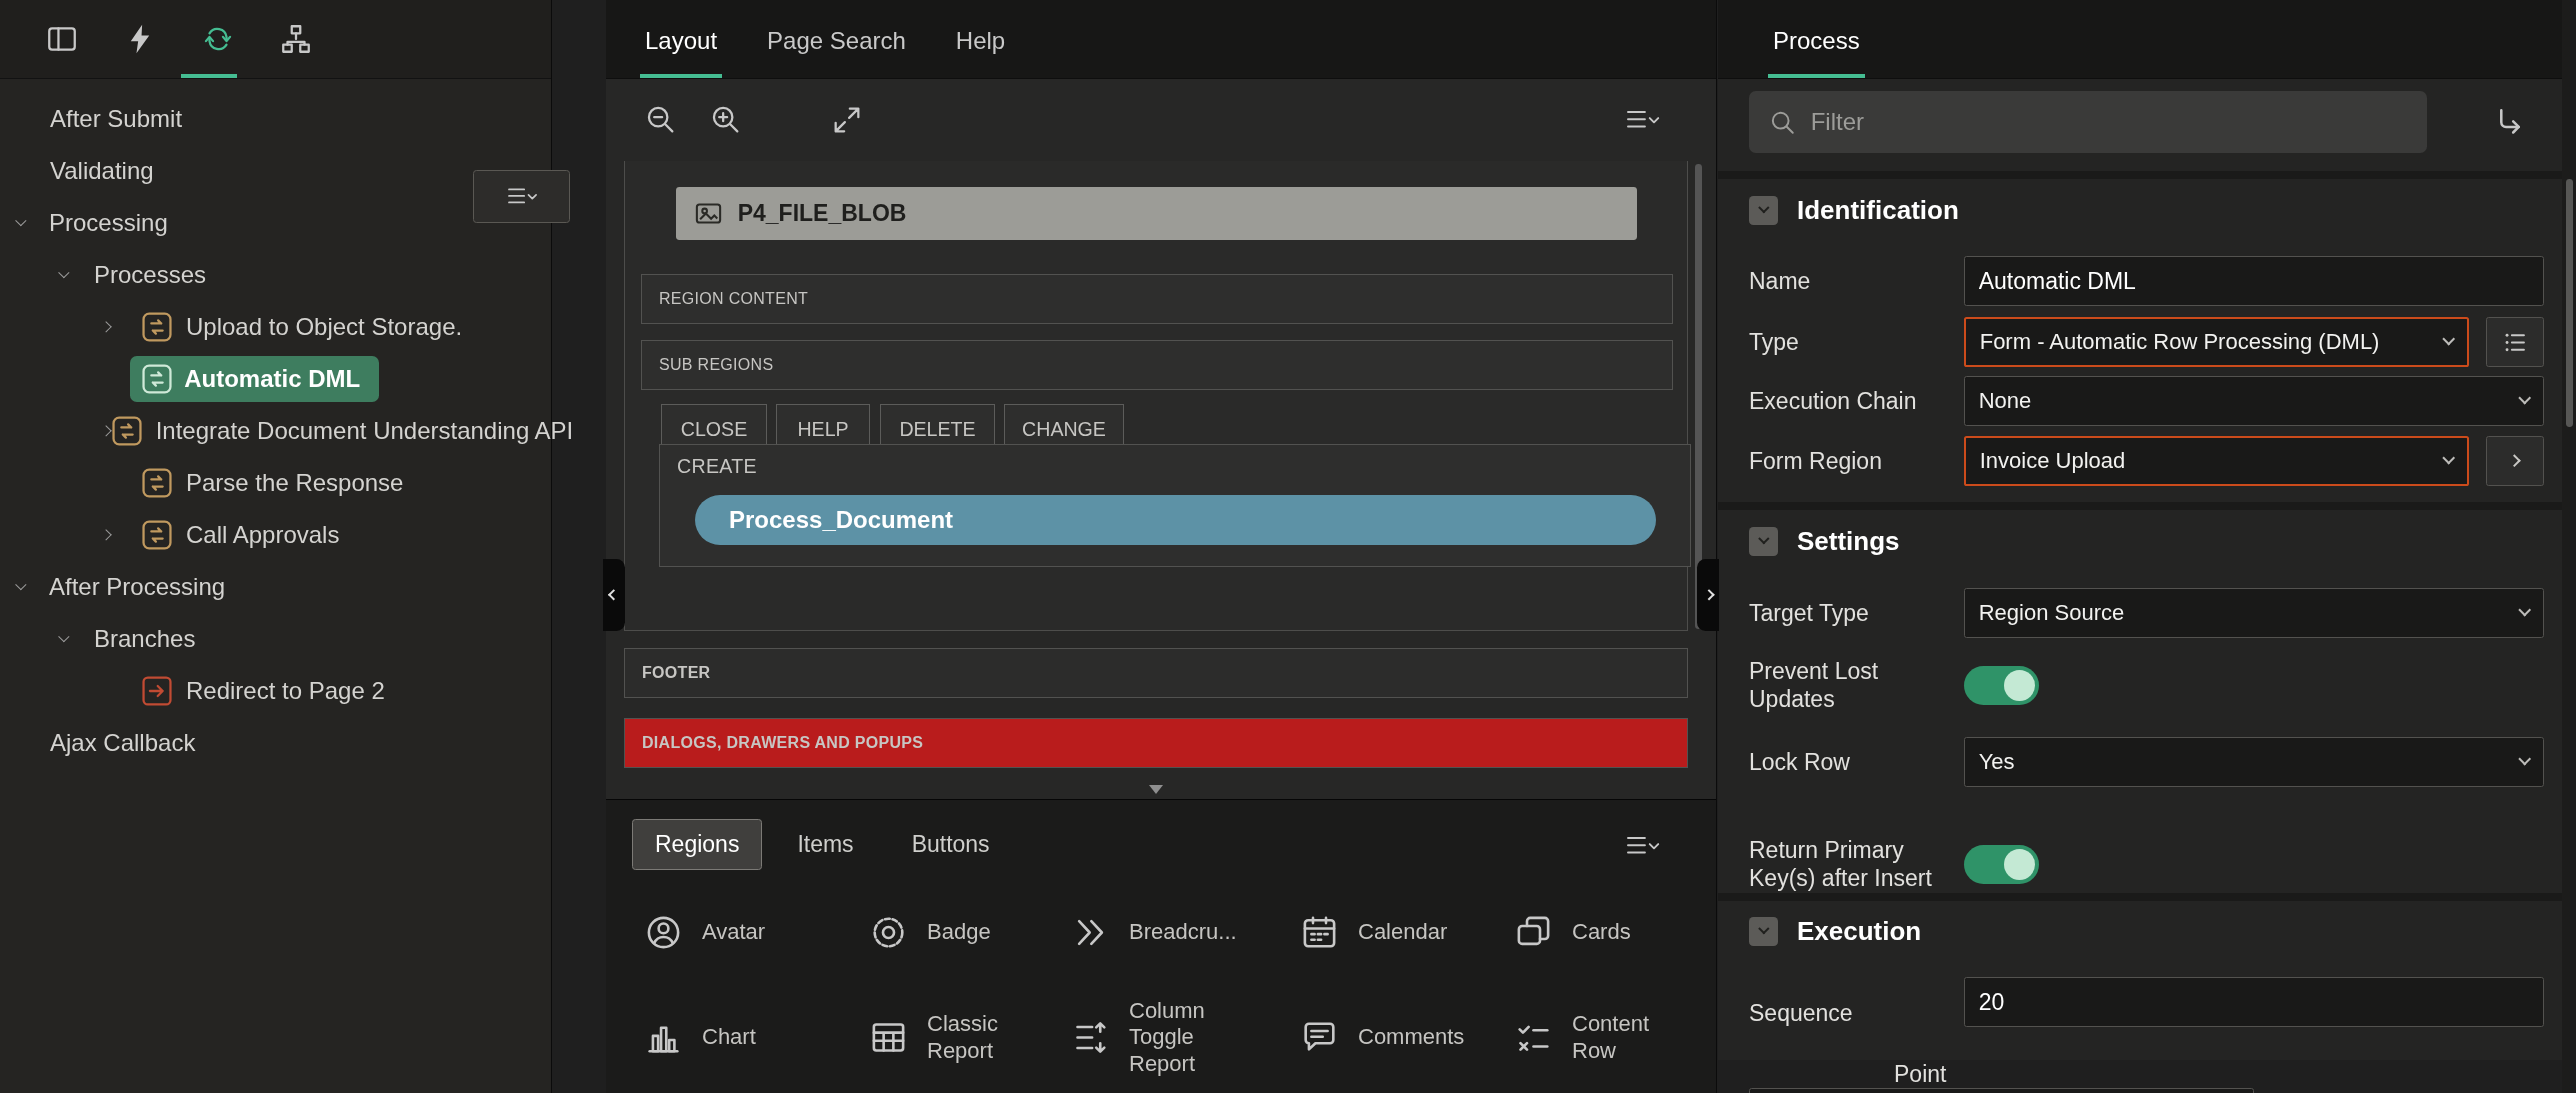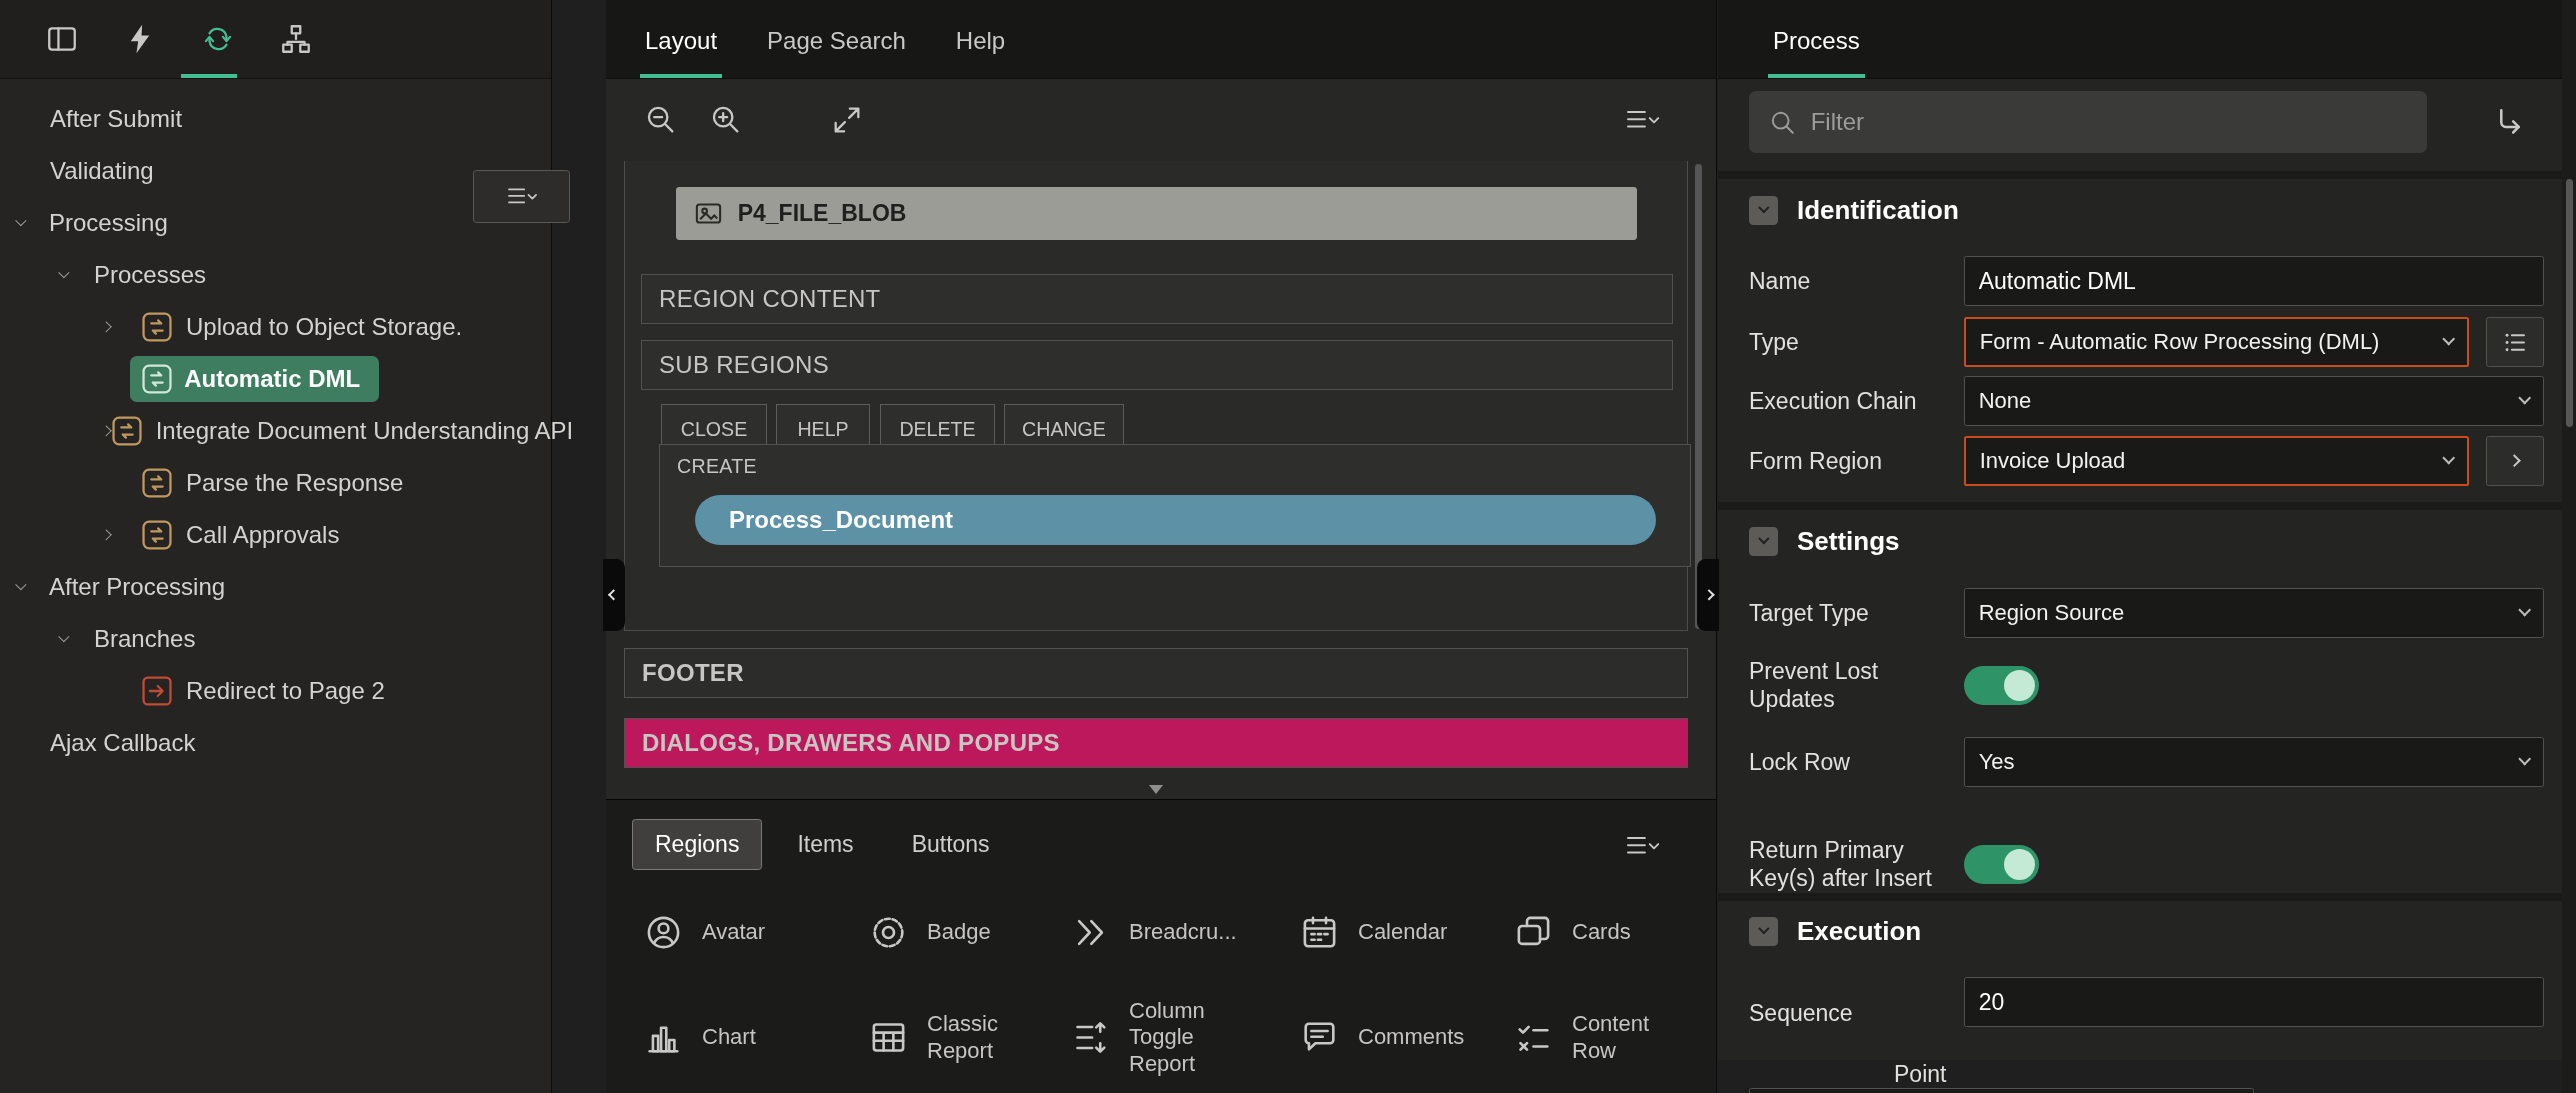--- a/index.html
+++ b/index.html
@@ -48,21 +48,21 @@
   .mtb-icon { width:41px; height:41px; display:flex; align-items:center; justify-content:center; margin-right:24px; }
   .mtb-icon svg { width:34px; height:34px; }
   .mtb-expand { margin-left:56px; }
   .menu-btn { position:absolute; right:48px; top:20.5px; width:51px; height:41px; display:flex; align-items:center; justify-content:center; }
   .menu-btn svg { width:41px; height:29px; }
 
   .canvas { position:absolute; top:161px; left:0; right:4px; height:638px; background:#272726; overflow:hidden; }
   .outer-box { position:absolute; left:18px; top:-34px; width:1064px; height:504px; border:0.9px solid #4d4d4b; background:#2a2a29; }
   .blob-bar { position:absolute; left:51px; top:59px; width:961px; height:53px; background:var(--item-gray,#9c9c97); border-radius:3.4px; display:flex; align-items:center; padding-left:17px; gap:13.7px; color:#1f1f1d; font-size:23px; font-weight:600; }
   .blob-bar svg { width:31px; height:31px; stroke:#2a2a26; fill:none; stroke-width:1.6; }
-  .cbox { position:absolute; background:#2e2e2d; border:0.9px solid #525250; display:flex; align-items:center; padding-left:17px; font-size:24px; letter-spacing:0.3px; color:#c7c6c3; }
+  .cbox { position:absolute; background:#2e2e2d; border:0.9px solid #525250; display:flex; align-items:center; padding-left:17px; font-size:16px; letter-spacing:0.3px; color:#c7c6c3; }
   .cbtn { position:absolute; height:50px; background:#2e2e2d; border:0.9px solid #5c5c5a; display:flex; align-items:center; justify-content:center; font-size:19.6px; color:#c7c6c3; }
   .create-box { position:absolute; left:34px; top:316px; width:1032px; height:123px; background:#2e2e2d; border:0.9px solid #525250; }
   .create-label { padding:10.2px 0 0 17px; font-size:19.6px; letter-spacing:0.3px; color:#c7c6c3; }
   .create-pill { position:absolute; left:35px; top:50px; width:961px; height:50px; background:var(--create-blue,#5d92a6); border-radius:26px; display:flex; align-items:center; padding-left:34px; color:#fff; font-weight:bold; font-size:24px; }
   .canvas-scroll { position:absolute; right:10.2px; top:3.4px; width:6.8px; height:465px; background:#555; border-radius:3.4px; }
   .tri-down { position:absolute; left:543px; top:624px; width:0; height:0; border-left:7.7px solid transparent; border-right:7.7px solid transparent; border-top:9.4px solid #8f8f8f; }
   .handle { position:absolute; width:22px; height:72px; background:#0a0a0a; display:flex; align-items:center; justify-content:center; z-index:5; }
   .handle-left { left:-3.4px; top:559px; border-radius:0 8.5px 8.5px 0; }
   .handle-right { right:-3.4px; top:559px; border-radius:8.5px 0 0 8.5px; }
   .handle .chev { border-color:#e0e0e0; width:7.7px; height:7.7px; border-width:2.1px; }
@@ -317,21 +317,21 @@
         <div class="create-box">
           <div class="create-label">CREATE</div>
           <div class="create-pill">
             <span>Process_Document</span>
           </div>
         </div>
       </div>
       <div class="cbox" style="left:18px; top:487px; width:1064px; height:50px; background:#2c2c2b;">
         <span style="font-weight:bold;">FOOTER</span>
       </div>
-      <div class="cbox" style="left:18px; top:557px; width:1064px; height:50px; background:#be185d;">
+      <div class="cbox" style="left:18px; top:557px; width:1064px; height:50px; background:#b91c1c;">
         <span style="font-weight:bold;">DIALOGS, DRAWERS AND POPUPS</span>
       </div>
       <div class="tri-down"></div>
       <div class="canvas-scroll"></div>
     </div>
 
     <div class="handle handle-left">
         <span class="chev left"></span>
       </div>
     <div class="handle handle-right">

